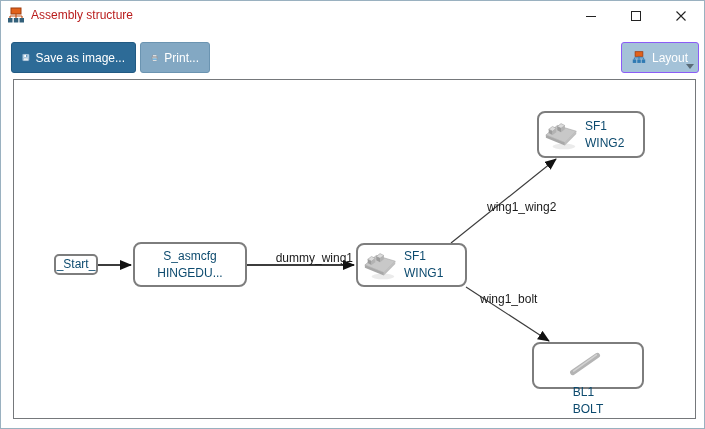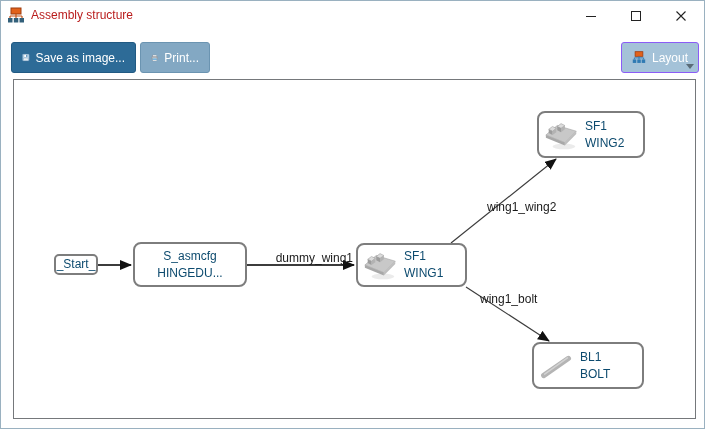--- a/index.html
+++ b/index.html
@@ -146,21 +146,21 @@
               <polygon points="23,25 35,13 35,16 23,28" fill="#bdbdbd"></polygon>
               <polygon points="6,11 10,8 14,10 10,13" fill="#dcdcdc" stroke="#8f8f8f" stroke-width="0.5"></polygon>
               <polygon points="6,11 10,13 10,17 6,15" fill="#9c9c9c"></polygon>
               <polygon points="10,13 14,10 14,14 10,17" fill="#b3b3b3"></polygon>
               <polygon points="15,8 19,5 23,7 19,10" fill="#dcdcdc" stroke="#8f8f8f" stroke-width="0.5"></polygon>
               <polygon points="15,8 19,10 19,14 15,12" fill="#9c9c9c"></polygon>
               <polygon points="19,10 23,7 23,11 19,14" fill="#b3b3b3"></polygon>
             </svg></span>
           <div class="txt">SF1<br>WING2</div>
         </div>
-        <div class="node" style="left: 518px; top: 262px; width: 112px; height: 47px;">
+        <div class="node" style="left: 518px; top: 262px; width: 112px; height: 47px; flex-direction: column;">
           <span class="ic"><svg width="38" height="34" viewBox="0 0 40 34">
               <line x1="6" y1="27" x2="32" y2="9" stroke="#b4b4b4" stroke-width="5.5" stroke-linecap="round"></line>
               <line x1="7" y1="25.5" x2="31" y2="8.5" stroke="#d2d2d2" stroke-width="1.6" stroke-linecap="round"></line>
             </svg></span>
           <div class="txt">BL1<br>BOLT</div>
         </div>
       </div>
   </div>
 
 </div>

